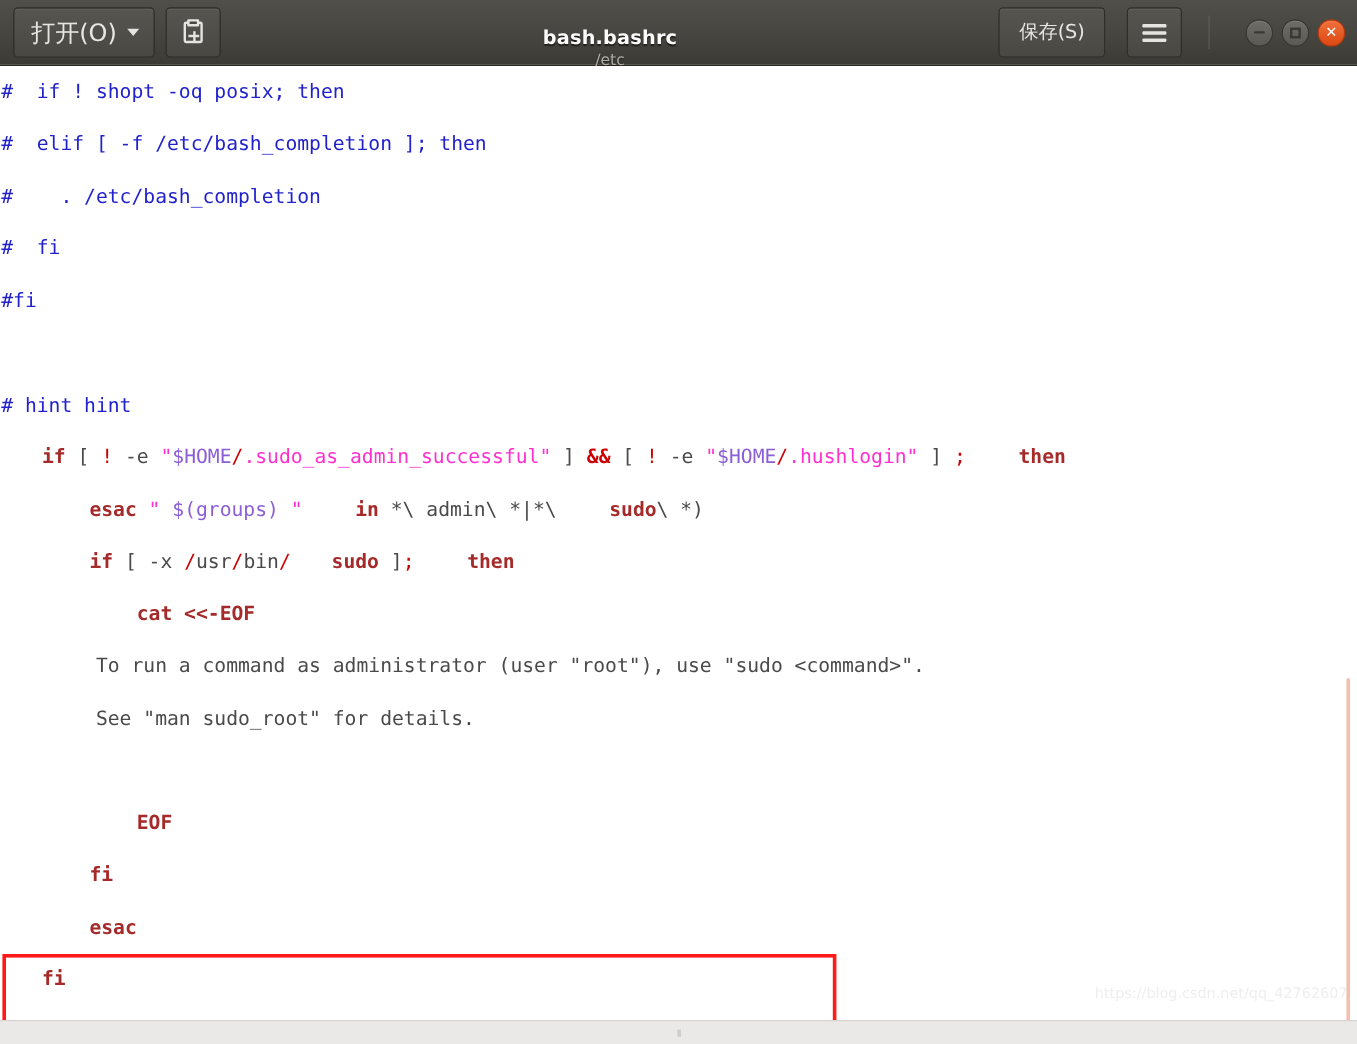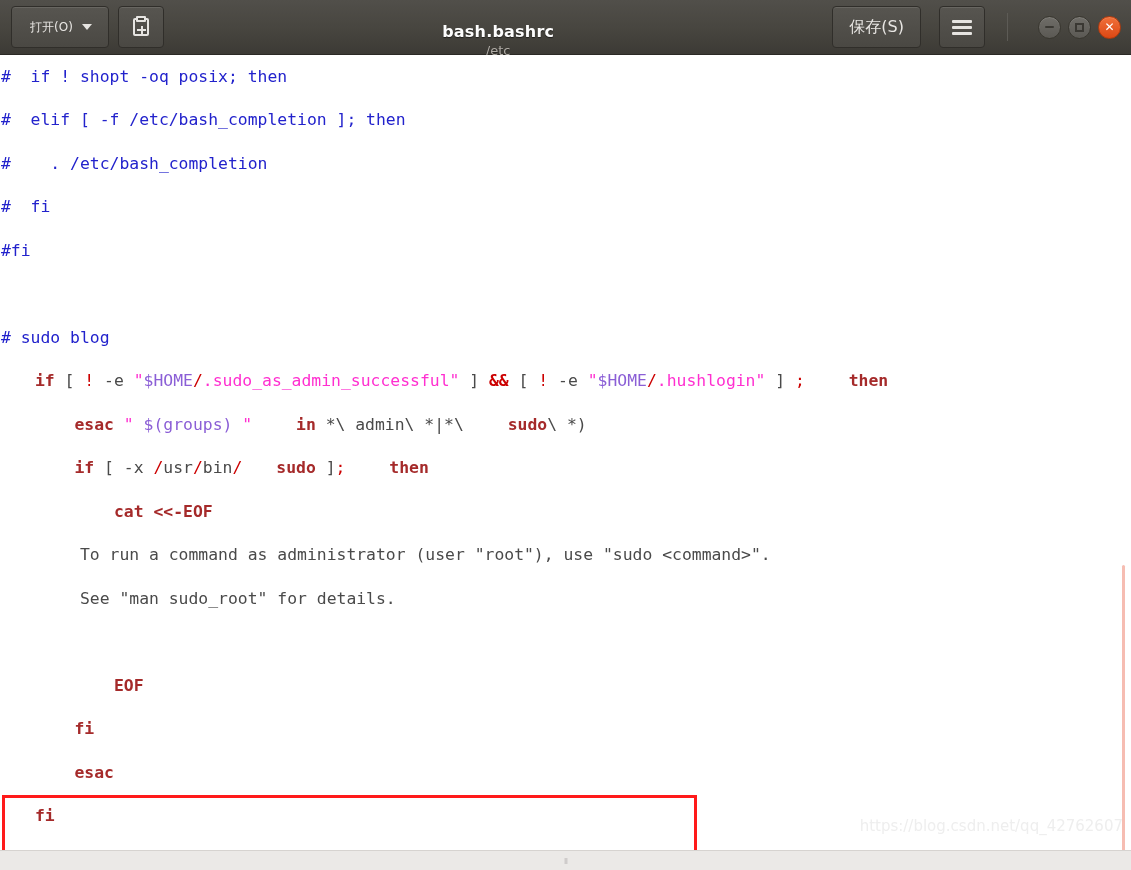--- a/index.html
+++ b/index.html
@@ -27,21 +27,21 @@
     background:linear-gradient(to bottom,#575550,#4a4843);
     border:1px solid #302e2a;
     border-radius:4px;
     box-shadow:inset 0 1px 0 rgba(255,255,255,0.10);
     color:#e8e6e3;
     display:flex;align-items:center;justify-content:center;
     box-sizing:border-box;
     cursor:default;
   }
   .tb-open{padding:0 12px 0 14px;gap:9px;min-width:98px;}
-  .tb-open .lbl{font-size:12px;letter-spacing:0px;}
+  .tb-open .lbl{font-size:20px;letter-spacing:0px;}
   .caret{
     width:0;height:0;border-left:5px solid transparent;border-right:5px solid transparent;
     border-top:6px solid #e6e4e1;display:block;
   }
   .tb-icon{width:46px;}
   .tb-save{padding:0 16px;min-width:86px;}
   .tb-save .lbl{font-size:16px;}
   .tb-menu{width:46px;}
 
   .hamburger{display:flex;flex-direction:column;gap:3px;}
@@ -133,21 +133,21 @@
     position:absolute;right:0;top:55px;width:13px;height:795px;
     background:#ffffff;
   }
   .scroll-thumb{
     position:absolute;right:6px;top:512px;width:3px;height:330px;
     background:#f4b7ac;border-radius:2px;
   }
 
   .watermark{
     position:absolute;right:8px;bottom:28px;
-    color:#eeeeee;font-size:15px;
+    color:#eeeeee;font-size:12px;
     font-family:"DejaVu Sans","Liberation Sans",sans-serif;
     user-select:none;white-space:nowrap;text-align:right;
   }
 
   
   .statusbar{
     position:absolute;left:0;bottom:0;width:1131px;height:20px;
     background:#ebe9e7;border-top:1px solid #d6d3d0;box-sizing:border-box;
   }
   .statusbar .nub{
@@ -208,21 +208,21 @@
 
 <div class="editor">
 
   <div class="code">
 <span class="ln"><span class="cmt">#  if ! shopt -oq posix; then</span></span>
 <span class="ln"><span class="cmt">#  elif [ -f /etc/bash_completion ]; then</span></span>
 <span class="ln"><span class="cmt">#    . /etc/bash_completion</span></span>
 <span class="ln"><span class="cmt">#  fi</span></span>
 <span class="ln"><span class="cmt">#fi</span></span>
 <span class="ln"> </span>
-<span class="ln"><span class="cmt"># sudo blog</span></span>
+<span class="ln"><span class="cmt"># hint hint</span></span>
 <span class="ln"><span class="kw">if</span><span class="pln"> [ </span><span class="op">!</span><span class="pln"> -e </span><span class="str">"</span><span class="var">$HOME</span><span class="op">/</span><span class="str">.sudo_as_admin_successful"</span><span class="pln"> ] </span><span class="amp">&amp;&amp;</span><span class="pln"> [ </span><span class="op">!</span><span class="pln"> -e </span><span class="str">"</span><span class="var">$HOME</span><span class="op">/</span><span class="str">.hushlogin"</span><span class="pln"> ] </span><span class="op">;</span><span class="pln"> </span><span class="kw">then</span></span>
 <span class="ln"><span class="pln">    </span><span class="kw">esac</span><span class="pln"> </span><span class="str">" </span><span class="var">$(groups)</span><span class="str"> "</span><span class="pln"> </span><span class="kw">in</span><span class="pln"> *\ admin\ *|*\ </span><span class="kw">sudo</span><span class="pln">\ *)</span></span>
 <span class="ln"><span class="pln">    </span><span class="kw">if</span><span class="pln"> [ -x </span><span class="op">/</span><span class="pln">usr</span><span class="op">/</span><span class="pln">bin</span><span class="op">/</span><span class="kw">sudo</span><span class="pln"> ]</span><span class="op">;</span><span class="pln"> </span><span class="kw">then</span></span>
 <span class="ln"><span class="pln">        </span><span class="kw">cat &lt;&lt;-EOF</span></span>
 <span class="ln"><span class="pln">        To run a command as administrator (user "root"), use "sudo &lt;command&gt;".</span></span>
 <span class="ln"><span class="pln">        See "man sudo_root" for details.</span></span>
 <span class="ln"> </span>
 <span class="ln"><span class="pln">        </span><span class="kw">EOF</span></span>
 <span class="ln"><span class="pln">    </span><span class="kw">fi</span></span>
 <span class="ln"><span class="pln">    </span><span class="kw">esac</span></span>

